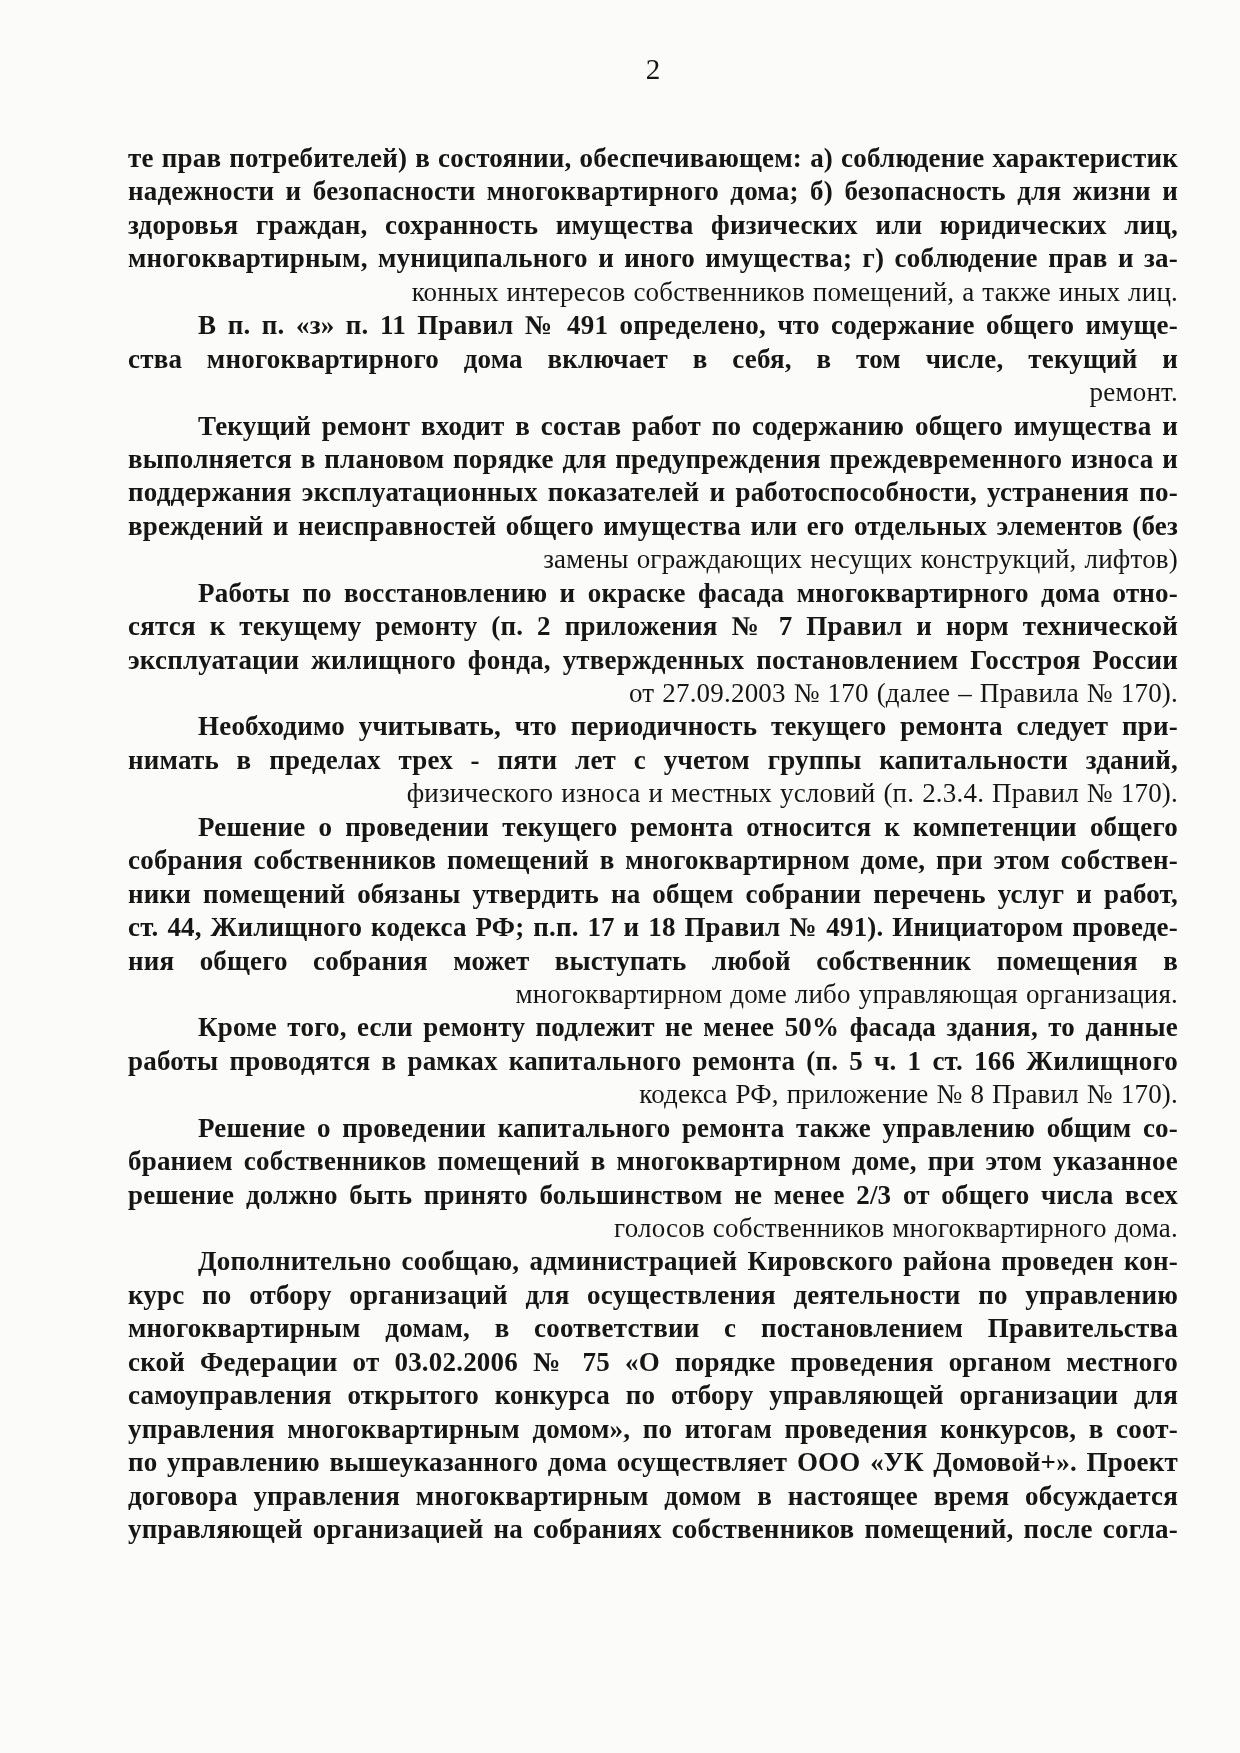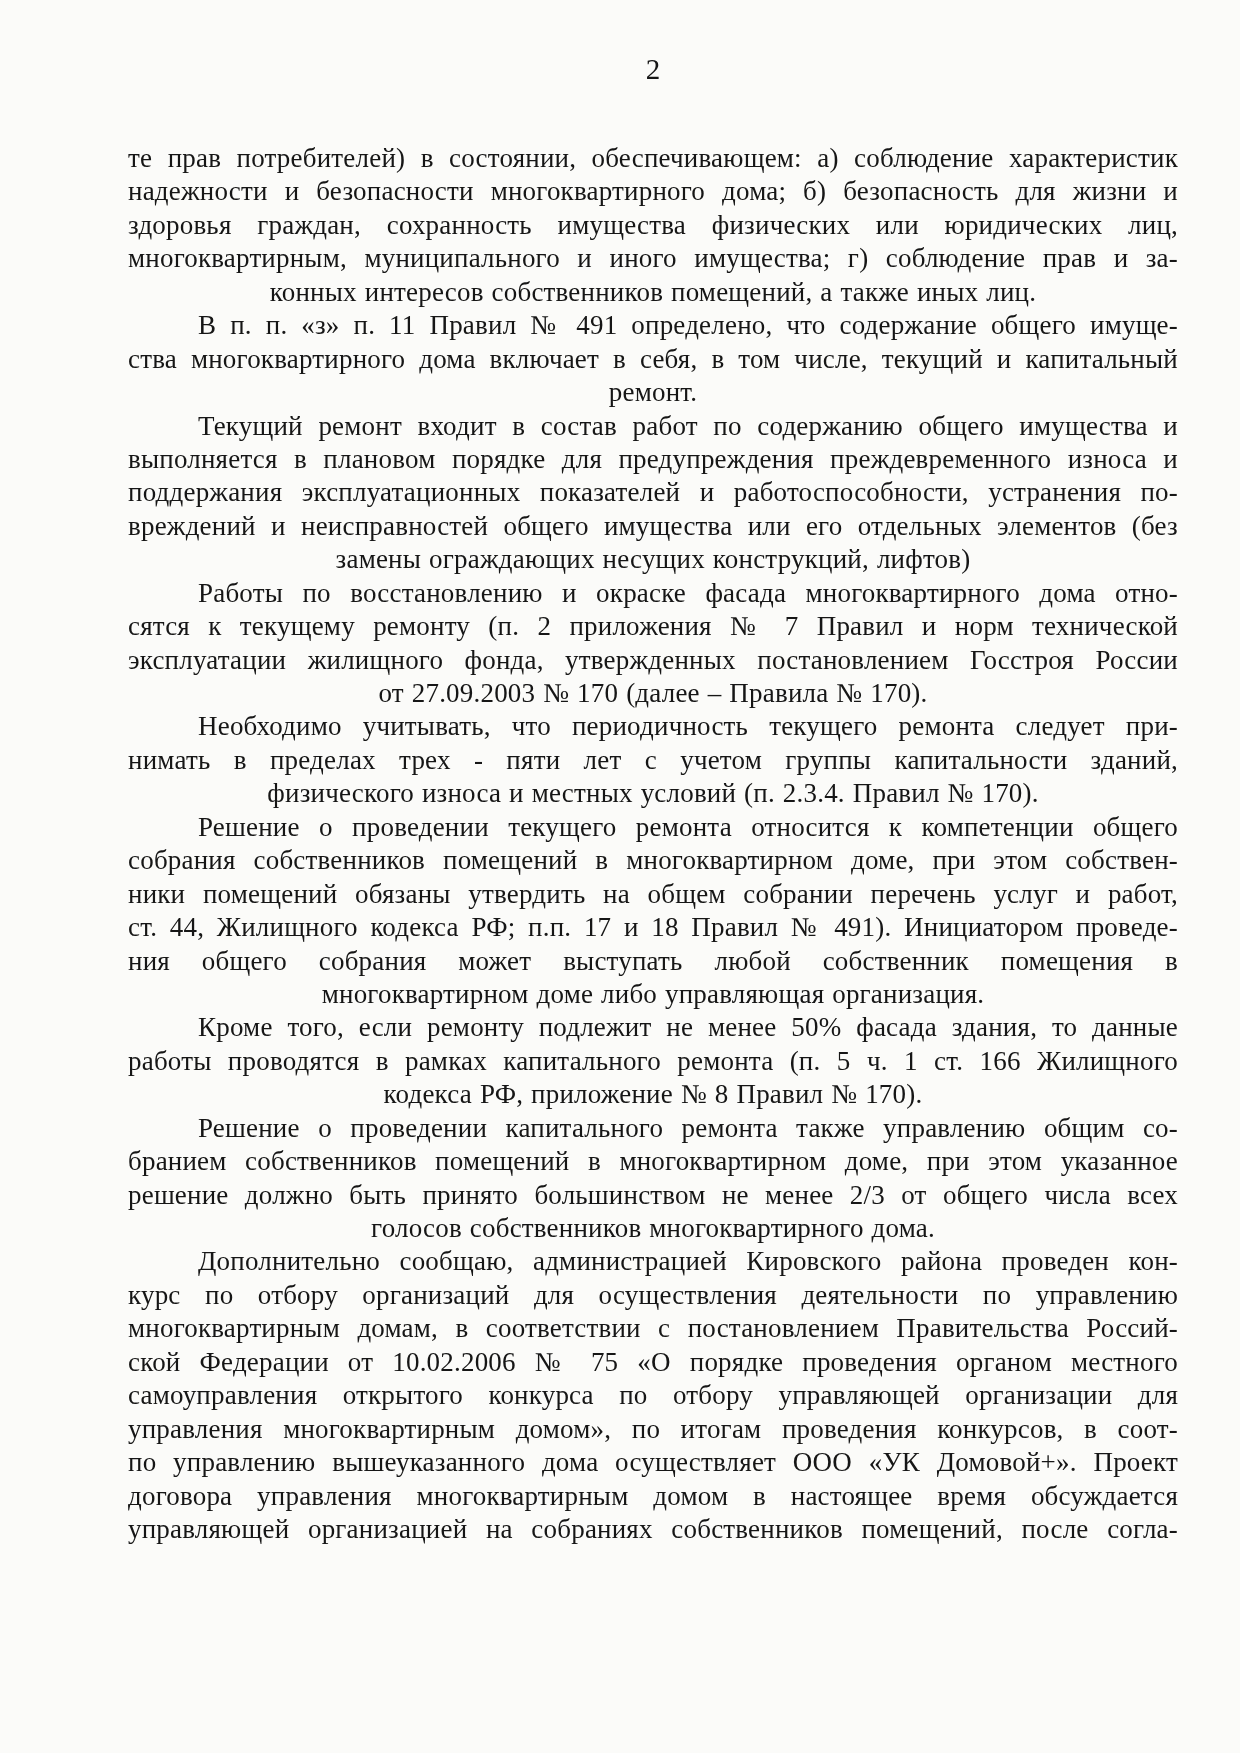--- a/index.html
+++ b/index.html
@@ -30,29 +30,30 @@
     position: absolute;
     top: 142px;
     left: 128px;
     width: 1050px;
   }
   .line {
     font-size: 27px;
     line-height: 33.45px;
     height: 33.45px;
     white-space: normal;
-    text-align: center;
+    text-align: right;
     letter-spacing: 0.2px;
     word-spacing: 1px;
     overflow: hidden;
   }
   
   .line.fill {
     text-align: justify;
     text-align-last: justify;
+    font-weight: bold;
   }
   .line.indent {
     padding-left: 70px;
   }
 </style>
 </head>
 <body>
 
 <div class="page">
   <div class="page-number">2</div>
@@ -86,20 +87,20 @@
       <div class="line fill indent">Кроме того, если ремонту подлежит не менее 50% фасада здания, то данные</div>
       <div class="line fill">работы проводятся в рамках капитального ремонта (п. 5 ч. 1 ст. 166 Жилищного</div>
       <div class="line">кодекса РФ, приложение № 8 Правил № 170).</div>
       <div class="line fill indent">Решение о проведении капитального ремонта также управлению общим со-</div>
       <div class="line fill">бранием собственников помещений в многоквартирном доме, при этом указанное</div>
       <div class="line fill">решение должно быть принято большинством не менее 2/3 от общего числа всех</div>
       <div class="line">голосов собственников многоквартирного дома.</div>
       <div class="line fill indent">Дополнительно сообщаю, администрацией Кировского района проведен кон-</div>
       <div class="line fill">курс по отбору организаций для осуществления деятельности по управлению</div>
       <div class="line fill">многоквартирным домам, в соответствии с постановлением Правительства Россий-</div>
-      <div class="line fill">ской Федерации от 10.02.2006 № 75 «О порядке проведения органом местного</div>
+      <div class="line fill">ской Федерации от 03.02.2006 № 75 «О порядке проведения органом местного</div>
       <div class="line fill">самоуправления открытого конкурса по отбору управляющей организации для</div>
       <div class="line fill">управления многоквартирным домом», по итогам проведения конкурсов, в соот-</div>
       <div class="line fill">по управлению вышеуказанного дома осуществляет ООО «УК Домовой+». Проект</div>
       <div class="line fill">договора управления многоквартирным домом в настоящее время обсуждается</div>
       <div class="line fill">управляющей организацией на собраниях собственников помещений, после согла-</div>
     </div>
 </div>
 
 </body></html>

